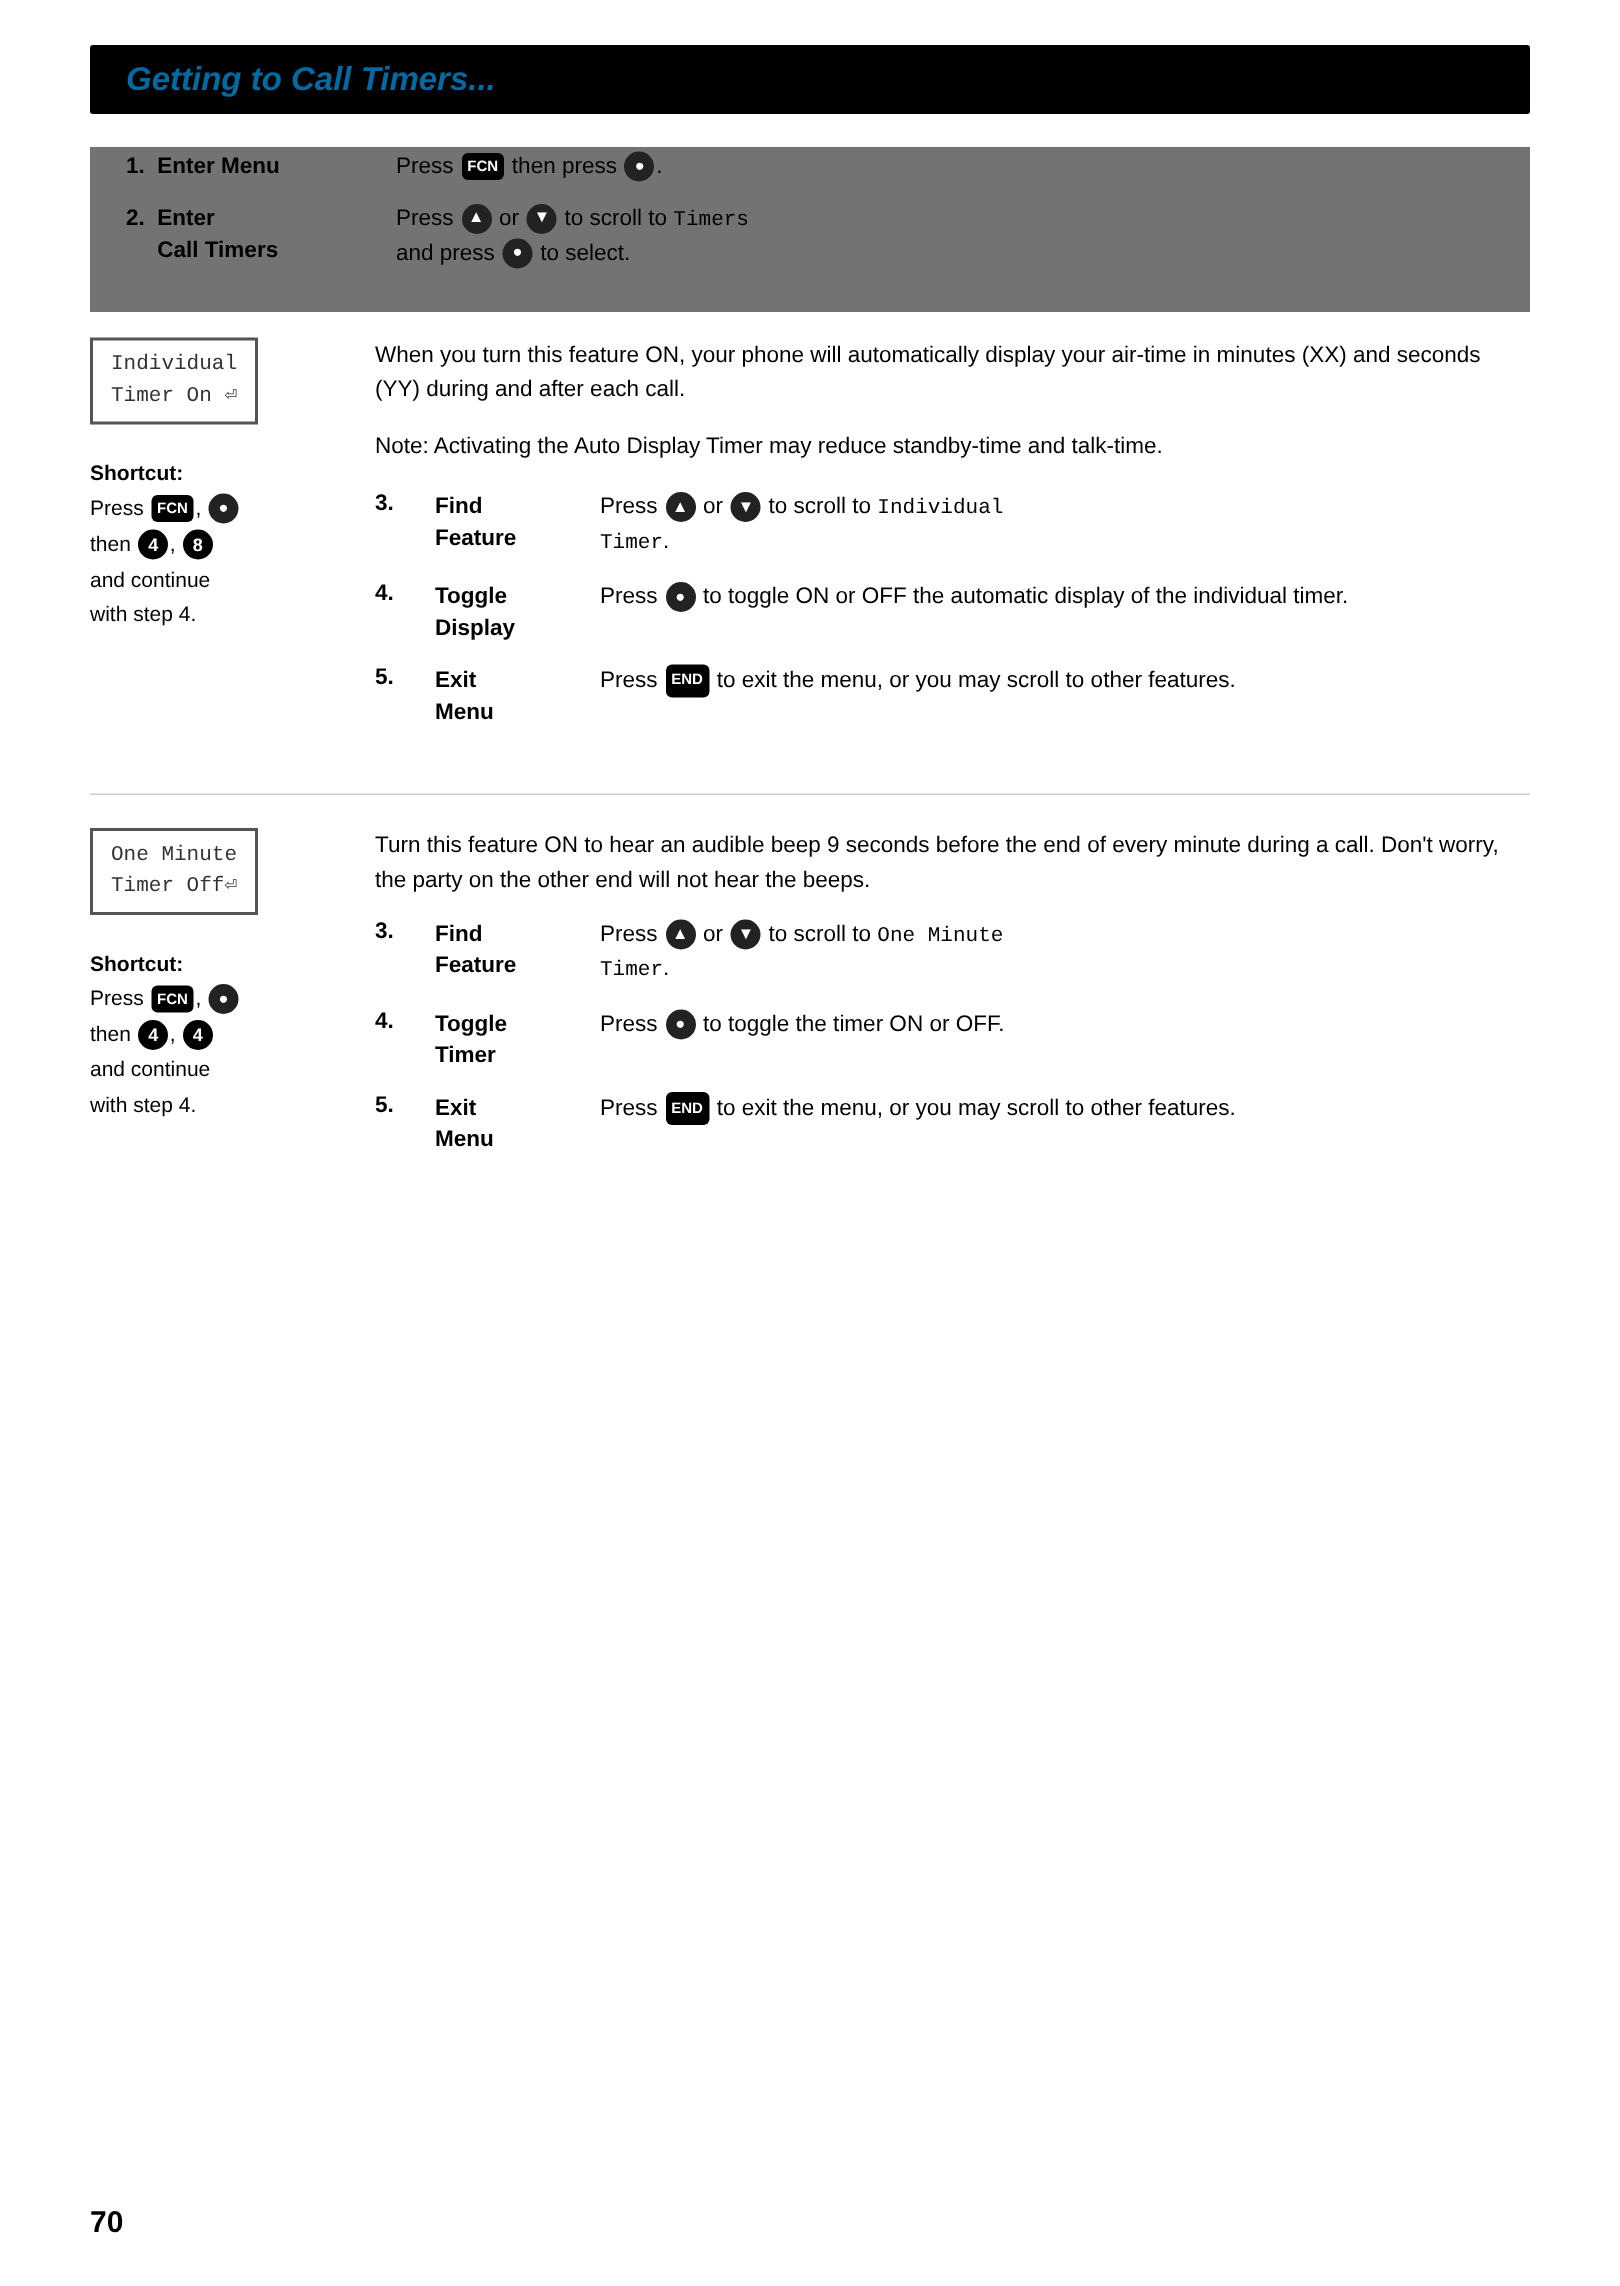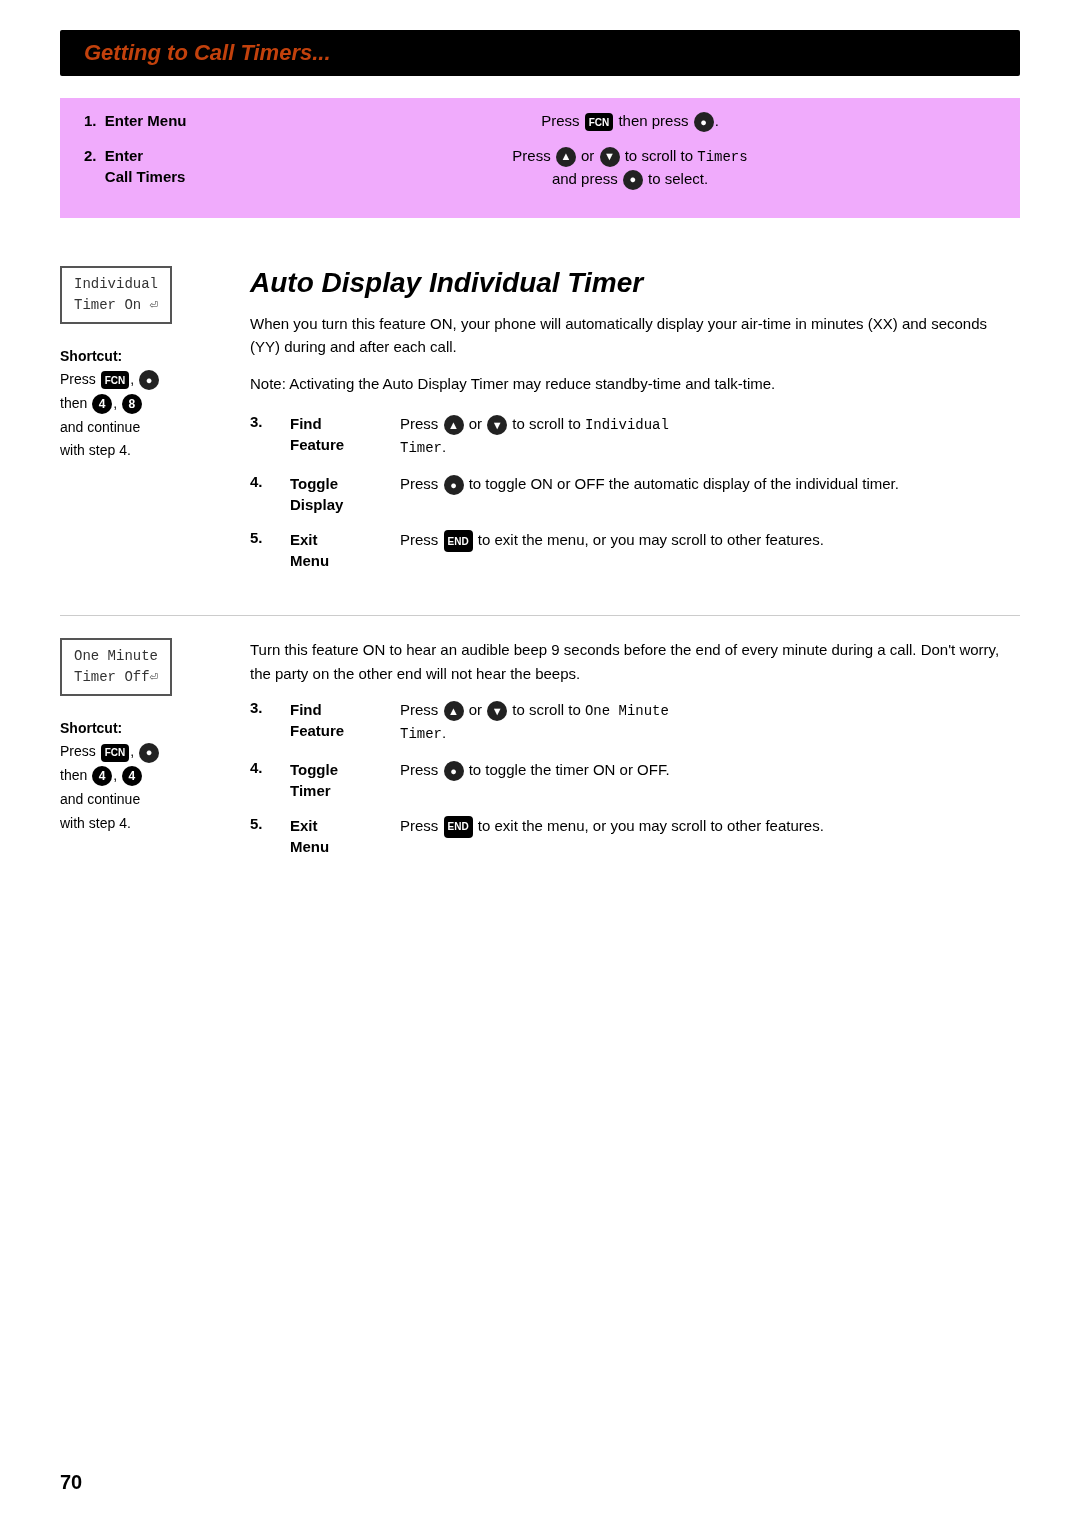--- a/index.html
+++ b/index.html
@@ -25,46 +25,45 @@
       background: #000;
       color: #fff;
       padding: 10px 24px;
       margin-bottom: 22px;
       border-radius: 2px;
     }
     .header-banner .title {
       font-style: italic;
       font-weight: bold;
       font-size: 22px;
-      color: #c2410c;
+      color: #0369a1;
     }
 
     
     .steps-area {
-      background: #f0abfc;
-      padding: 12px 24px 16px 24px;
-      margin-bottom: 48px;
+      background: #737373;
+      padding: 2px 24px 16px 24px;
+      margin-bottom: 17px;
     }
     .step-row {
       display: flex;
       align-items: flex-start;
       margin-bottom: 12px;
     }
     .step-label {
       font-weight: bold;
       font-size: 15px;
       min-width: 180px;
       padding-right: 16px;
       line-height: 1.4;
     }
     .step-content {
       font-size: 15px;
       line-height: 1.5;
       flex: 1;
-      text-align: center;
     }
 
     
     .section {
       display: flex;
       align-items: flex-start;
       margin-bottom: 30px;
     }
     .section-left {
       min-width: 170px;
@@ -309,21 +308,20 @@
           <div class="shortcut-content">
             Press <span class="icon-btn">FCN</span>, <span class="icon-circle-select">●</span><br>
             then <span class="num-badge">4</span>, <span class="num-badge">8</span><br>
             and continue<br>
             with step 4.
           </div>
         </div>
       </div>
     </div>
     <div class="section-right">
-      <div class="section-heading">Auto Display Individual Timer</div>
       <div class="section-body">When you turn this feature ON, your phone will automatically display your air-time in minutes (XX) and seconds (YY) during and after each call.</div>
       <div class="note">
         <strong>Note:</strong><span> Activating the Auto Display Timer may reduce standby-time and talk-time.</span>
       </div>
 
       <div class="substep-table">
 
         <div class="substep-row">
           <div class="substep-num"><strong>3.</strong></div>
           <div class="substep-label"><strong>Find<br>Feature</strong></div>

